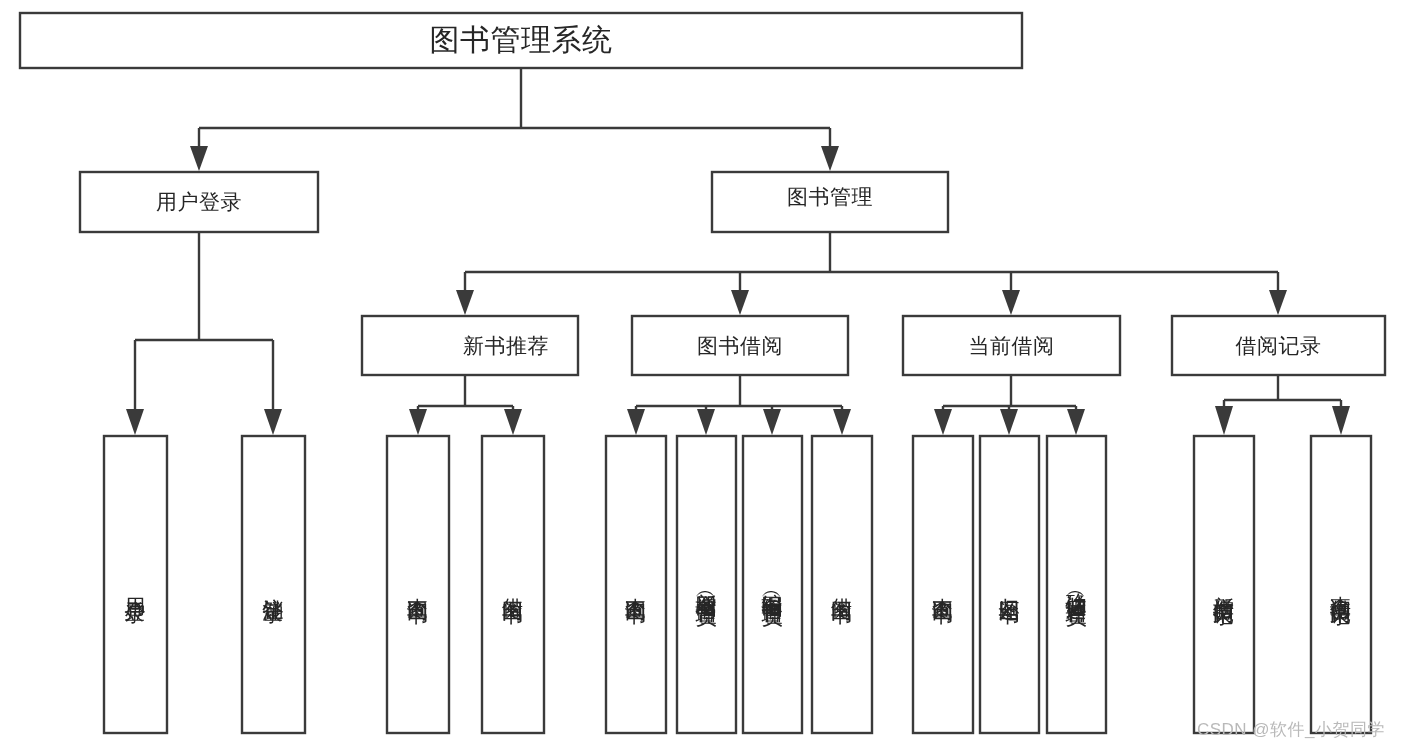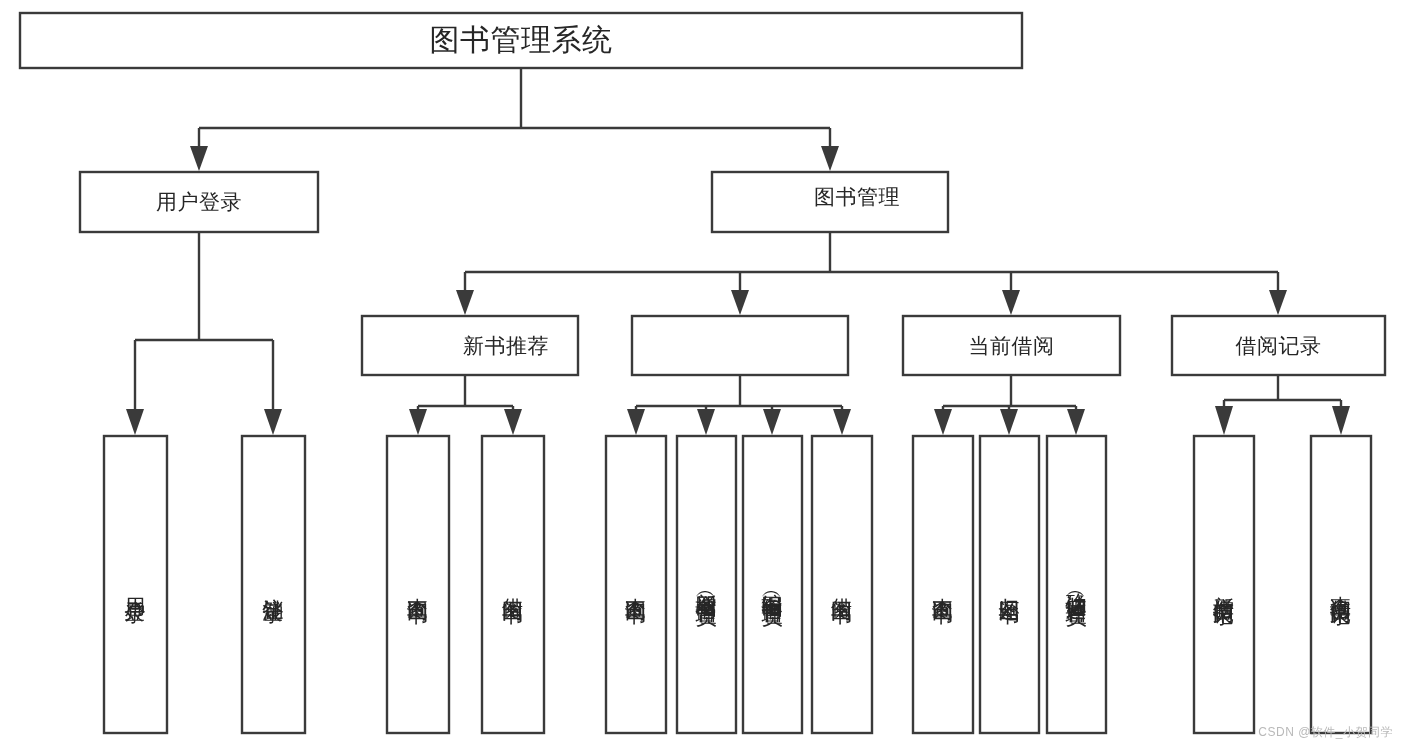--- a/index.html
+++ b/index.html
@@ -60,23 +60,23 @@
     color: #262626;
     font-size: 21px;
     writing-mode: vertical-rl;
     text-orientation: upright;
     letter-spacing: 2px;
     line-height: 1;
     pointer-events: none;
   }
   .watermark {
     position: absolute;
-    right: 12px;
+    right: 20px;
     bottom: 6px;
-    font-size: 12px;
+    font-size: 17px;
     color: #b9b9b9;
     letter-spacing: 0.5px;
     white-space: nowrap;
     pointer-events: none;
   }
 </style>
 </head>
 <body>
 
 <div id="diagram-root">
@@ -172,23 +172,24 @@
       <rect class="node-box" x="1047" y="436" width="59" height="297"></rect>
 
       <rect class="node-box" x="1194" y="436" width="60" height="297"></rect>
       <rect class="node-box" x="1311" y="436" width="60" height="297"></rect>
     </g>
   </svg>
 
   <div class="node-label-h" style="left:20px; top:13px; width:1002px; height:55px; font-size:30px;">图书管理系统</div>
 
   <div class="node-label-h" style="left:80px; top:172px; width:238px; height:60px;">用户登录</div>
-  <div class="node-label-h" style="left:712px; top:172px; width:236px; height:50px;padding-left:27px;">图书管理</div>
+  <div class="node-label-h" style="left:712px; top:172px; width:236px; height:50px;">图书管理</div>
 
   <div class="node-label-h" style="left:362px; top:316px; width:216px; height:59px;margin-left:36px;">新书推荐</div>
+  <div class="node-label-h" style="left:632px; top:316px; width:216px; height:59px;">图书借阅</div>
   <div class="node-label-h" style="left:903px; top:316px; width:217px; height:59px;">当前借阅</div>
   <div class="node-label-h" style="left:1172px; top:316px; width:213px; height:59px;">借阅记录</div>
 
   <div class="node-label-v" style="left:104px; top:436px; width:63px; height:297px;">用户登录</div>
   <div class="node-label-v" style="left:242px; top:436px; width:63px; height:297px;">注销登录</div>
 
   <div class="node-label-v" style="left:387px; top:436px; width:62px; height:297px;">查询图书</div>
   <div class="node-label-v" style="left:482px; top:436px; width:62px; height:297px;">借阅图书</div>
 
   <div class="node-label-v" style="left:606px; top:436px; width:60px; height:297px;">查询图书</div>

